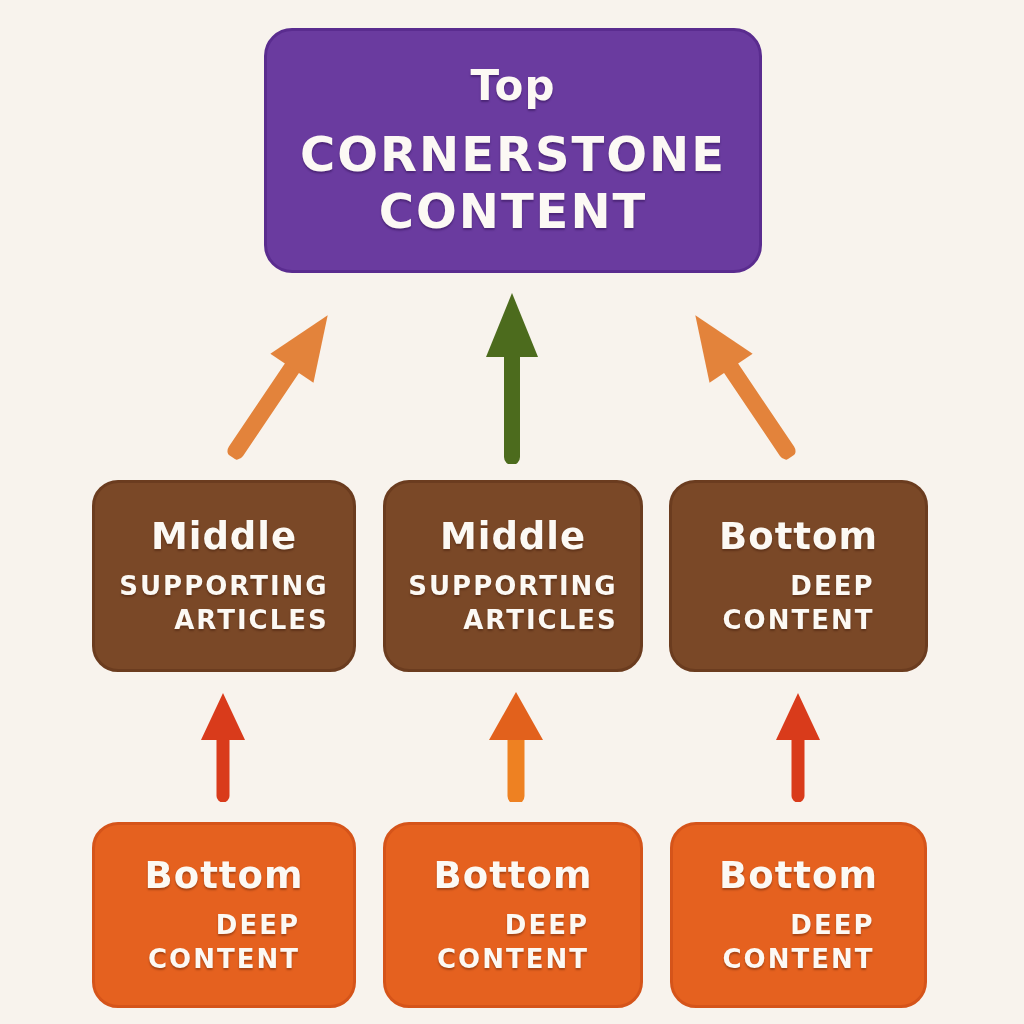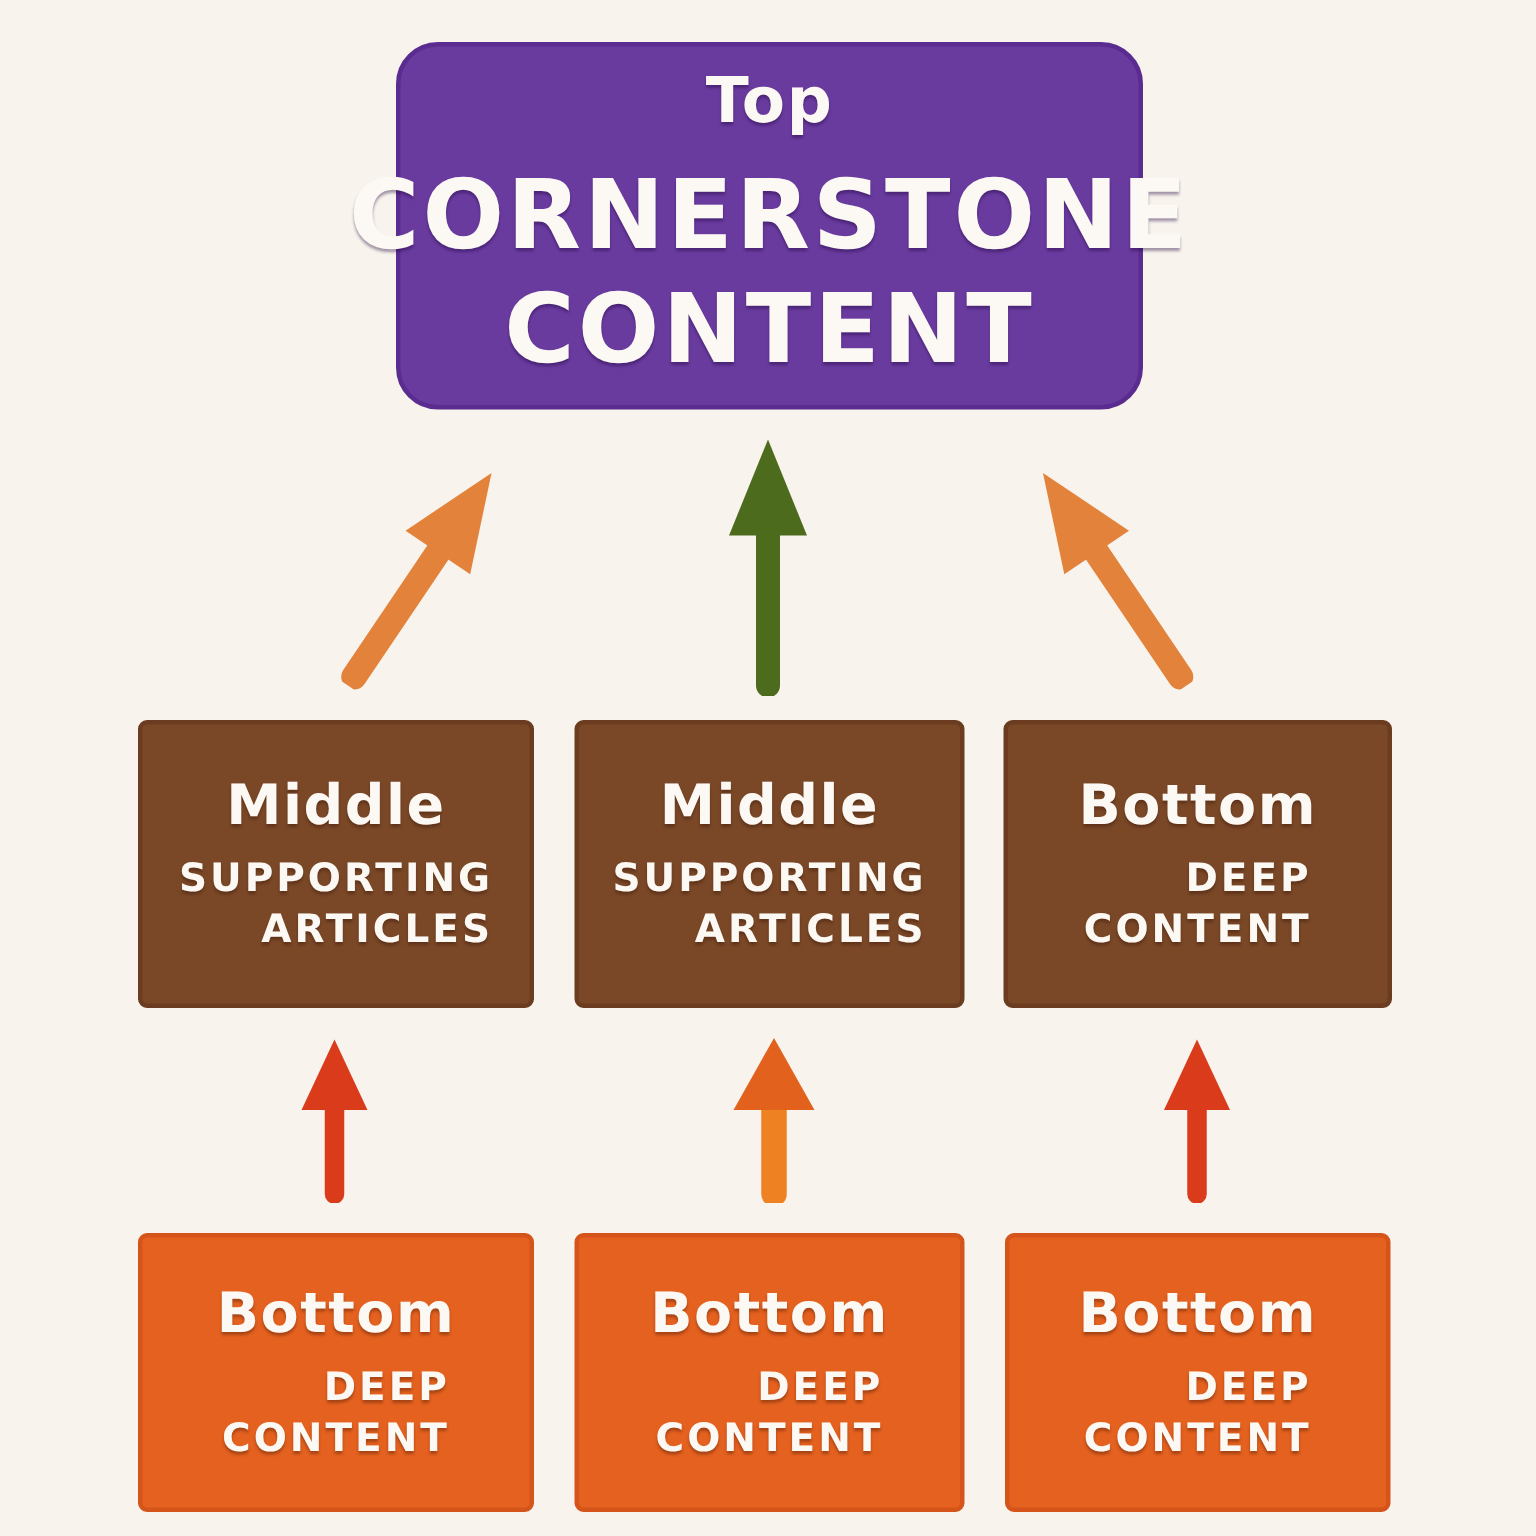--- a/index.html
+++ b/index.html
@@ -5,21 +5,21 @@
   html,body{margin:0;padding:0;background:#e9e4de;}
   .canvas{
     position:relative;
     width:1024px;height:1024px;
     margin:0 auto;
     overflow:hidden;
     font-family:"DejaVu Sans","Liberation Sans",sans-serif;
   }
   .box{
     position:absolute;
-    border-radius:6px;
+    border-radius:26px;
     border:3px solid;
     box-sizing:border-box;
     display:flex;
     flex-direction:column;
     align-items:center;
     justify-content:center;
     text-align:center;
     font-weight:bold;
   }
   .box-title{
@@ -30,21 +30,21 @@
   .box-sub{
     font-weight:bold;
     white-space:pre-line;
     letter-spacing:2px;
     line-height:1.3;
     text-shadow:0 2px 2px rgba(50,15,0,0.35);
   }
   
   .box-top{left:264px;top:28px;width:498px;height:245px;border-radius:28px;}
   .box-top .box-title{font-size:42px;margin-bottom:16px;text-shadow:0 2px 2px rgba(30,5,60,0.4);}
-  .box-top .box-sub{font-size:64px;line-height:1.18;letter-spacing:2px;text-shadow:0 2px 2px rgba(30,5,60,0.4);text-align:center;}
+  .box-top .box-sub{font-size:48px;line-height:1.18;letter-spacing:2px;text-shadow:0 2px 2px rgba(30,5,60,0.4);text-align:center;}
   
   .box-m1{left:92px;top:480px;width:264px;height:192px;}
   .box-m2{left:383px;top:480px;width:260px;height:192px;}
   .box-m3{left:669px;top:480px;width:259px;height:192px;}
   
   .box-b1{left:92px;top:822px;width:264px;height:186px;}
   .box-b2{left:383px;top:822px;width:260px;height:186px;}
   .box-b3{left:670px;top:822px;width:257px;height:186px;}
   .box-mid .box-title,.box-bot .box-title{font-size:37px;margin-bottom:12px;}
   .box-mid .box-sub,.box-bot .box-sub{font-size:26px;text-align:right;}

